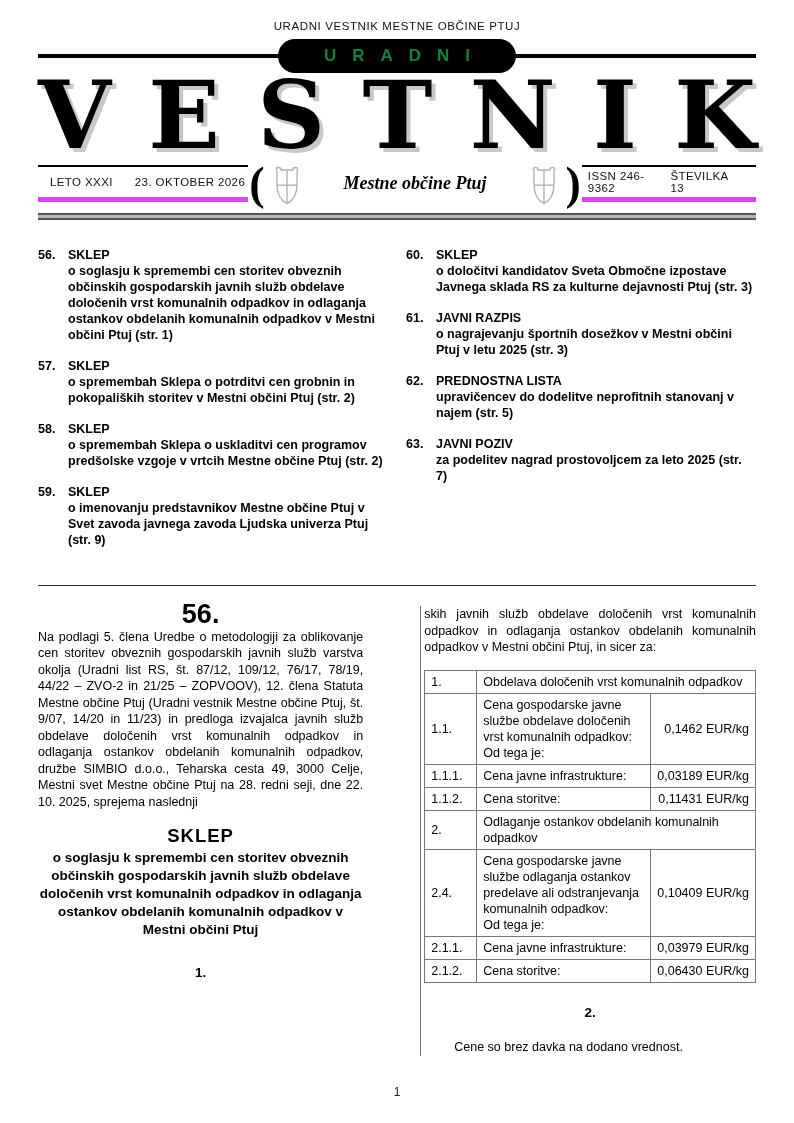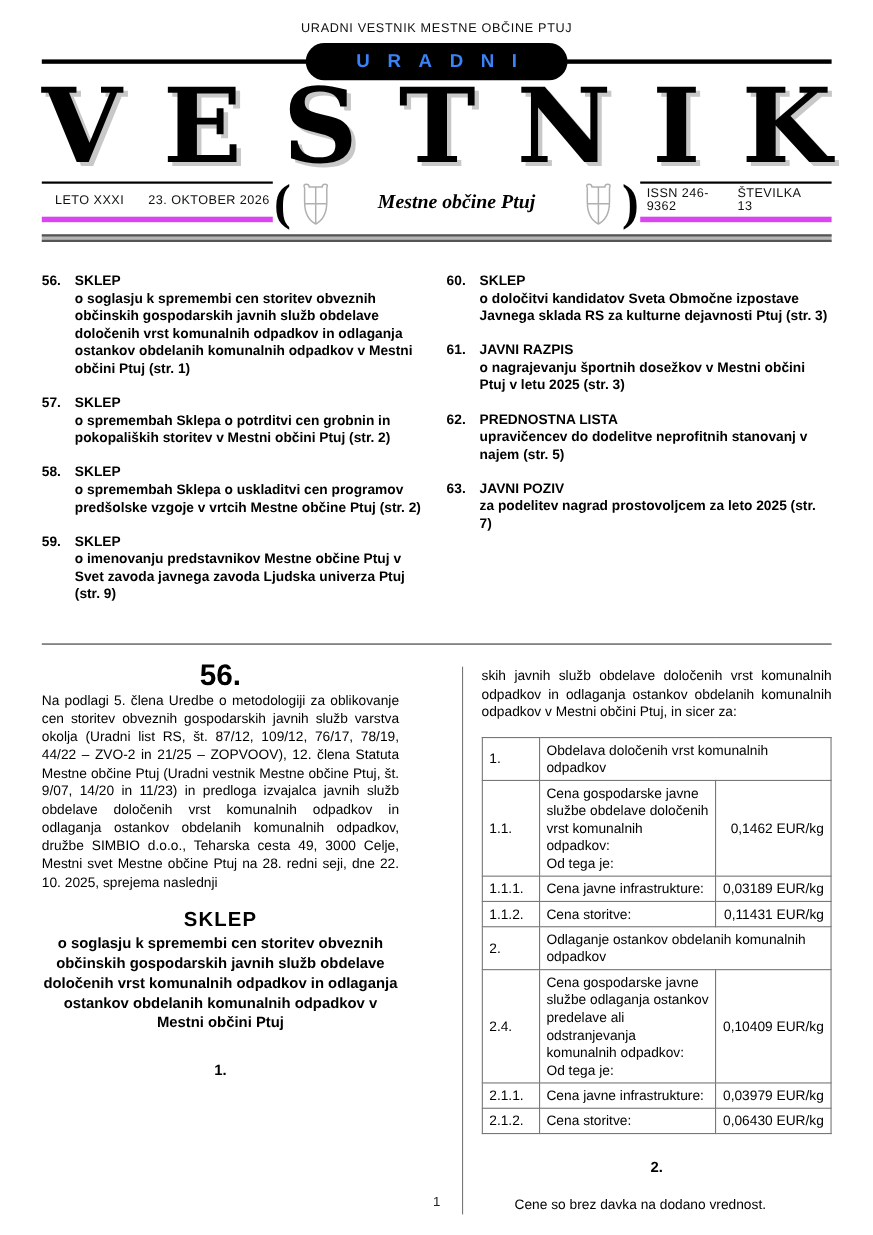--- a/index.html
+++ b/index.html
@@ -23,21 +23,21 @@
     letter-spacing:0.6px;
     color:#111;
   }
   .pill-row { position:relative; margin-top:7px; height:34px; }
   .pill-row .rule {
     position:absolute; left:0; right:0; top:50%;
     height:4px; background:#000; transform:translateY(-50%);
   }
   .pill {
     position:absolute; left:50%; top:0; transform:translateX(-50%);
-    background:#000; color:#3b82f6;
+    background:#000; color:#15803d;
     border-radius:18px;
     height:34px; line-height:34px;
     padding:0 30px;
     font-weight:bold; font-size:17px;
     letter-spacing:16px; text-indent:16px;
     white-space:nowrap;
     text-align:center;
   }
   .big-title {
     display:flex; justify-content:space-between;
@@ -84,21 +84,21 @@
   }
   .toc-col { flex:1; }
   .toc-item { display:flex; margin-bottom:15px; font-weight:bold; font-size:12.5px; line-height:16px; }
   .toc-num { width:30px; flex:none; }
   .toc-body { flex:1; }
   .separator { border:none; border-top:1.5px solid #333; margin-top:6px; }
 
   
   .body-cols { display:flex; margin-top:20px; font-size:12.5px; line-height:16.5px; }
   .col-left  { width:50%; padding-right:11px; }
-  .col-right { width:50%; padding-left:17px; border-left:1px solid #777;margin-left:46px; }
+  .col-right { width:50%; padding-left:3px; border-left:1px solid #777;margin-left:46px; }
   .art-num { text-align:center; font-weight:bold; font-size:27px; margin-bottom:6px; }
   .para { text-align:justify; }
   .para.indent { text-indent:30px; }
   .sklep-h { text-align:center; font-weight:bold; font-size:18.5px; margin-top:18px; letter-spacing:1px; }
   .sklep-sub { text-align:center; font-weight:bold; font-size:13.5px; line-height:18px; margin-top:4px; }
   .sec-num { text-align:center; font-weight:bold; font-size:13.5px; margin:26px 0 22px; }
   .col-right .sec-num { margin:22px 0 18px; }
 
   table.prices { width:100%; border-collapse:collapse; margin-top:14px; }
   table.prices td {

